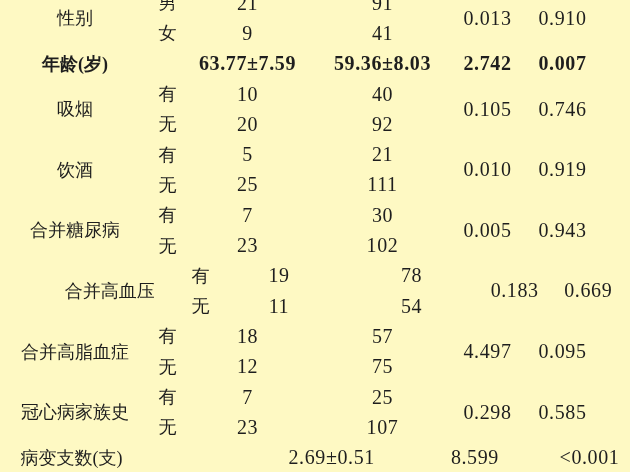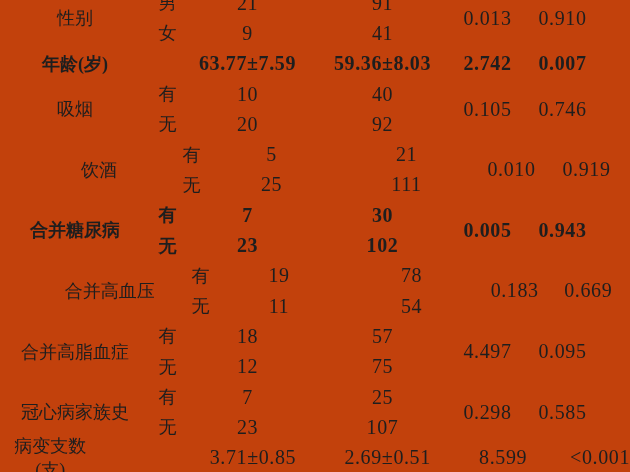--- a/index.html
+++ b/index.html
@@ -56,21 +56,21 @@
 
   .num {
     font-family: "Liberation Serif", "DejaVu Serif", serif;
     font-size: 20px;
     letter-spacing: 0.6px;
   }
 </style>
 </head>
 <body>
 
-<div class="viewport" style="background: #c2410c;">
+<div class="viewport" style="background: #fef9c3;">
   <div class="table" id="stat-table" style="color: rgb(30, 30, 30);">
       <div class="group" style="height: 60.6px;">
         <div class="col c1 cjk center">性别</div>
         <div class="col c2 cjk stack">
           <div class="line">男</div>
           <div class="line">女</div>
         </div>
         <div class="col c3 num stack">
           <div class="line">21</div>
           <div class="line">9</div>
@@ -106,38 +106,38 @@
           <div class="line">10</div>
           <div class="line">20</div>
         </div>
         <div class="col c4 num stack">
           <div class="line">40</div>
           <div class="line">92</div>
         </div>
         <div class="col c5 num center">0.105</div>
         <div class="col c6 num center">0.746</div>
       </div>
-      <div class="group" style="height: 60.6px; padding-left: 24px;">
+      <div class="group" style="height: 60.6px;">
         <div class="col c1 cjk center">饮酒</div>
         <div class="col c2 cjk stack">
           <div class="line">有</div>
           <div class="line">无</div>
         </div>
         <div class="col c3 num stack">
           <div class="line">5</div>
           <div class="line">25</div>
         </div>
         <div class="col c4 num stack">
           <div class="line">21</div>
           <div class="line">111</div>
         </div>
         <div class="col c5 num center">0.010</div>
         <div class="col c6 num center">0.919</div>
       </div>
-      <div class="group" style="height: 60.6px; font-weight: bold;">
+      <div class="group" style="height: 60.6px;">
         <div class="col c1 cjk center">合并糖尿病</div>
         <div class="col c2 cjk stack">
           <div class="line">有</div>
           <div class="line">无</div>
         </div>
         <div class="col c3 num stack">
           <div class="line">7</div>
           <div class="line">23</div>
         </div>
         <div class="col c4 num stack">
@@ -196,23 +196,20 @@
           <div class="line">107</div>
         </div>
         <div class="col c5 num center">0.298</div>
         <div class="col c6 num center">0.585</div>
       </div>
       <div class="group" style="height: 30.3px; gap: 43px;">
         <div class="col c1 cjk center">病变支数(支)</div>
         <div class="col c2 cjk stack">
           <div class="line"></div>
         </div>
-        <div class="col c3 num stack">
-          <div class="line">3.71±0.85</div>
-        </div>
         <div class="col c4 num stack">
           <div class="line">2.69±0.51</div>
         </div>
         <div class="col c5 num center">8.599</div>
         <div class="col c6 num center">&lt;0.001</div>
       </div>
     </div>
 </div>
 
 </body></html>

